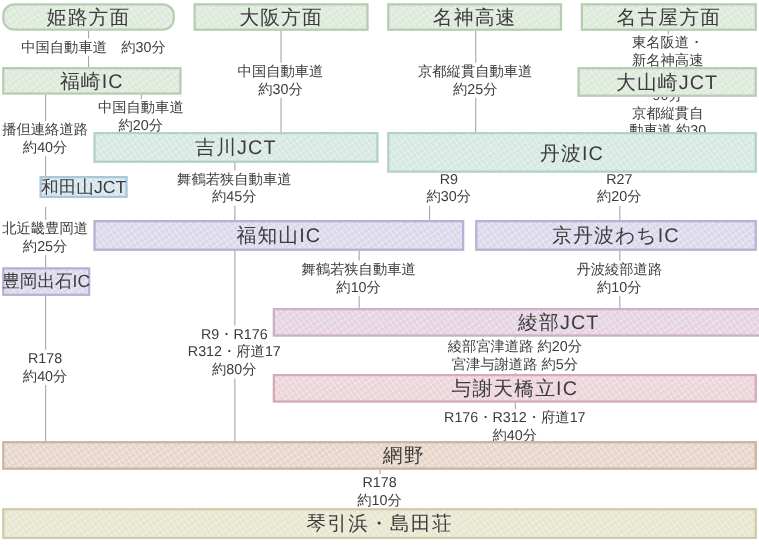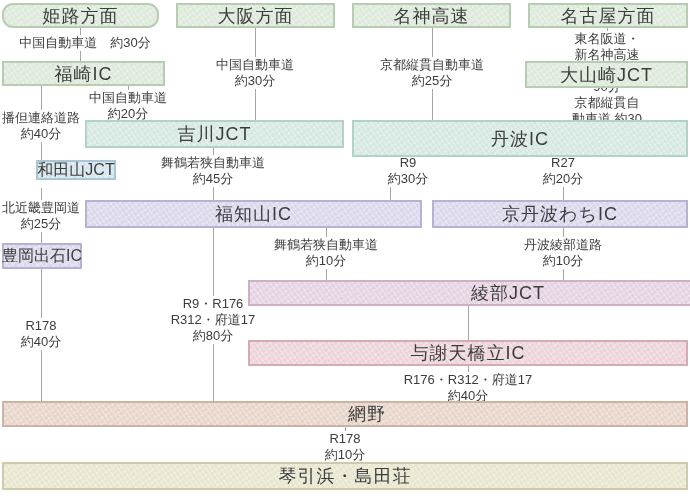--- a/index.html
+++ b/index.html
@@ -68,20 +68,22 @@
 約25分</div>
     <div class="roadlabel" style="left: 326px; top: 237px; color: rgb(60, 60, 60);">舞鶴若狭自動車道
 約10分</div>
     <div class="roadlabel" style="left: 563px; top: 237px; color: rgb(60, 60, 60);">丹波綾部道路
 約10分</div>
     <div class="roadlabel" style="left: 213px; top: 296px; color: rgb(60, 60, 60);">R9・R176
 R312・府道17
 約80分</div>
     <div class="roadlabel" style="left: 41px; top: 318px; color: rgb(60, 60, 60);">R178
 約40分</div>
+    <div class="roadlabel" style="left: 468px; top: 307px; color: rgb(60, 60, 60);">綾部宮津道路 約20分
+宮津与謝道路 約5分</div>
     <div class="roadlabel" style="left: 468px; top: 372px; color: rgb(60, 60, 60);">R176・R312・府道17
 約40分</div>
     <div class="roadlabel" style="left: 345px; top: 431px; color: rgb(60, 60, 60);">R178
 約10分</div>
     <div class="node" style="left: 2px; top: 3px; width: 157px; height: 25px; background-color: rgb(221, 233, 218); border-color: rgb(183, 205, 178); color: rgb(60, 60, 60); border-radius: 11px;">姫路方面</div>
     <div class="node" style="left: 176px; top: 3px; width: 159px; height: 25px; background-color: rgb(221, 233, 218); border-color: rgb(183, 205, 178); color: rgb(60, 60, 60);">大阪方面</div>
     <div class="node" style="left: 352px; top: 3px; width: 159px; height: 25px; background-color: rgb(221, 233, 218); border-color: rgb(183, 205, 178); color: rgb(60, 60, 60);">名神高速</div>
     <div class="node" style="left: 528px; top: 3px; width: 160px; height: 25px; background-color: rgb(221, 233, 218); border-color: rgb(183, 205, 178); color: rgb(60, 60, 60);">名古屋方面</div>
     <div class="node" style="left: 2px; top: 61px; width: 163px; height: 25px; background-color: rgb(221, 233, 218); border-color: rgb(183, 205, 178); color: rgb(60, 60, 60);">福崎IC</div>
     <div class="node" style="left: 525px; top: 61px; width: 163px; height: 27px; background-color: rgb(221, 233, 218); border-color: rgb(183, 205, 178); color: rgb(60, 60, 60);">大山崎JCT</div>

